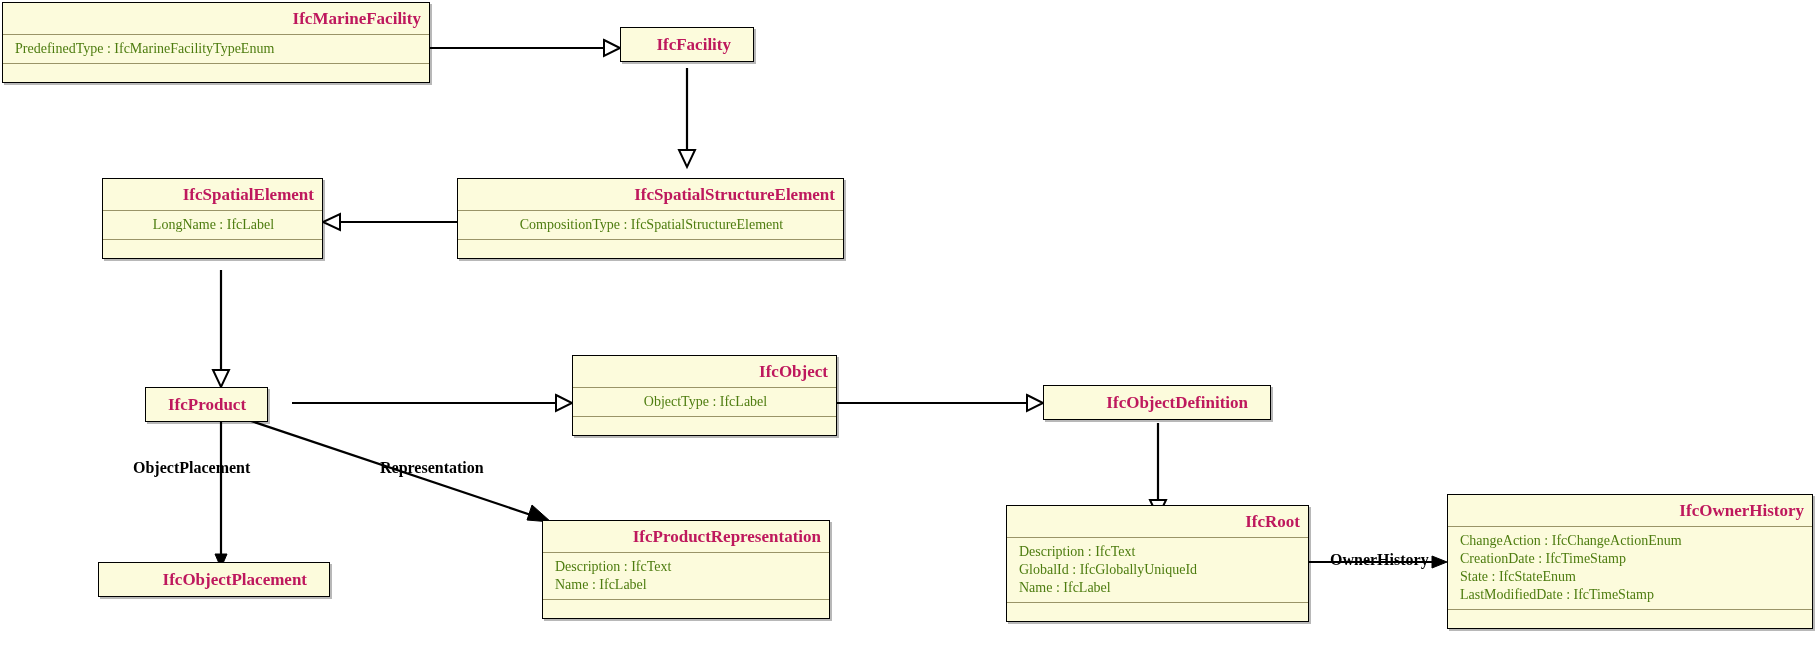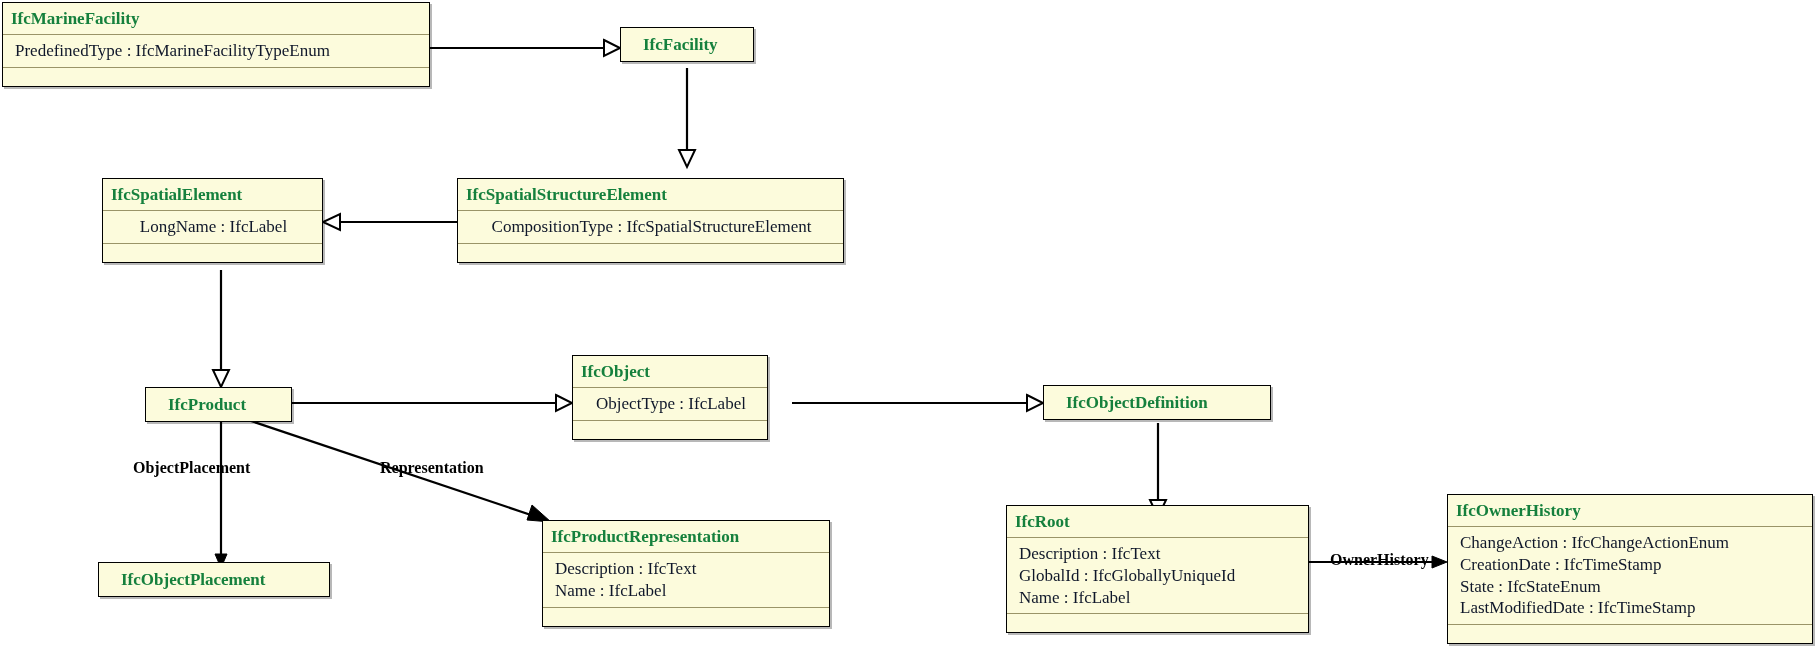--- a/index.html
+++ b/index.html
@@ -19,37 +19,37 @@
   }
   
   .uml-class {
     position: absolute;
     box-sizing: border-box;
     background: #fcfbdc;
     border: 1px solid #000000;
     box-shadow: 2px 2px 0 0 rgba(0,0,0,0.28);
   }
   .uml-title {
-    text-align: left;
+    text-align: right;
     font-weight: bold;
     font-size: 17px;
-    color: #15803d;
+    color: #be185d;
     line-height: 1.0;
     padding: 7px 8px 7px 8px;
     white-space: nowrap;
   }
   .uml-sep {
     height: 1px;
     background: #9a9468;
     width: 100%;
   }
   .uml-attrs {
     padding: 5px 10px 5px 12px;
-    font-size: 17px;
-    color: #0f172a;
+    font-size: 14px;
+    color: #4d7c0f;
     line-height: 1.28;
   }
   .uml-attr {
     white-space: nowrap;
   }
   .uml-ops {
     min-height: 14px;
     padding: 2px 10px;
   }
   .uml-class.simple .uml-title {
@@ -182,25 +182,25 @@
   <div class="uml-class" style="left:457px; top:178px; width:387px;">
     <div class="uml-title">IfcSpatialStructureElement</div>
     <div class="uml-sep"></div>
     <div class="uml-attrs">
       <div class="uml-attr" style="text-align:center;">CompositionType : IfcSpatialStructureElement</div>
     </div>
     <div class="uml-sep"></div>
     <div class="uml-ops"></div>
   </div>
 
-  <div class="uml-class simple" style="left:145px; top:387px; width:147px;">
+  <div class="uml-class simple" style="left:145px; top:387px; width:123px;">
     <div class="uml-title">IfcProduct</div>
   </div>
 
-  <div class="uml-class" style="left:572px; top:355px; width:196px;">
+  <div class="uml-class" style="left:572px; top:355px; width:265px;">
     <div class="uml-title">IfcObject</div>
     <div class="uml-sep"></div>
     <div class="uml-attrs">
       <div class="uml-attr" style="text-align:center;">ObjectType : IfcLabel</div>
     </div>
     <div class="uml-sep"></div>
     <div class="uml-ops"></div>
   </div>
 
   <div class="uml-class simple" style="left:1043px; top:385px; width:228px;">

